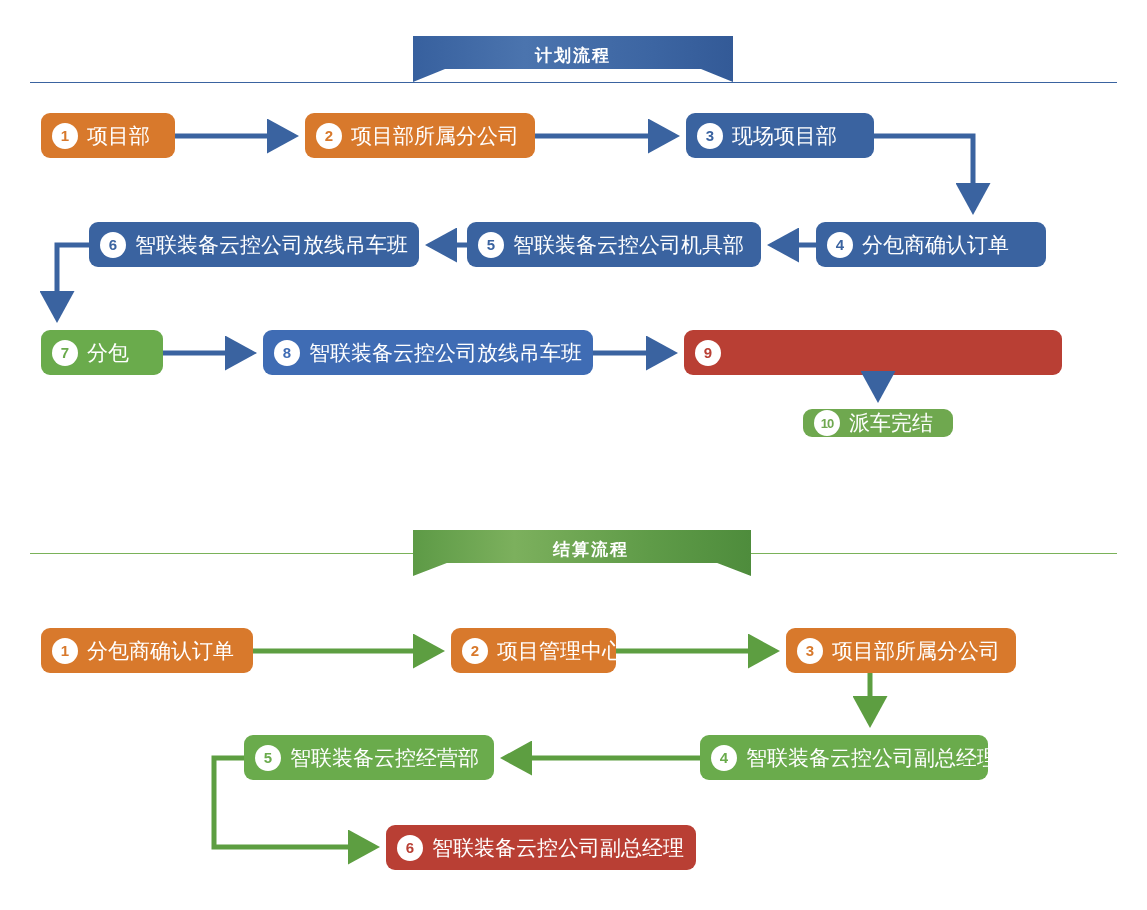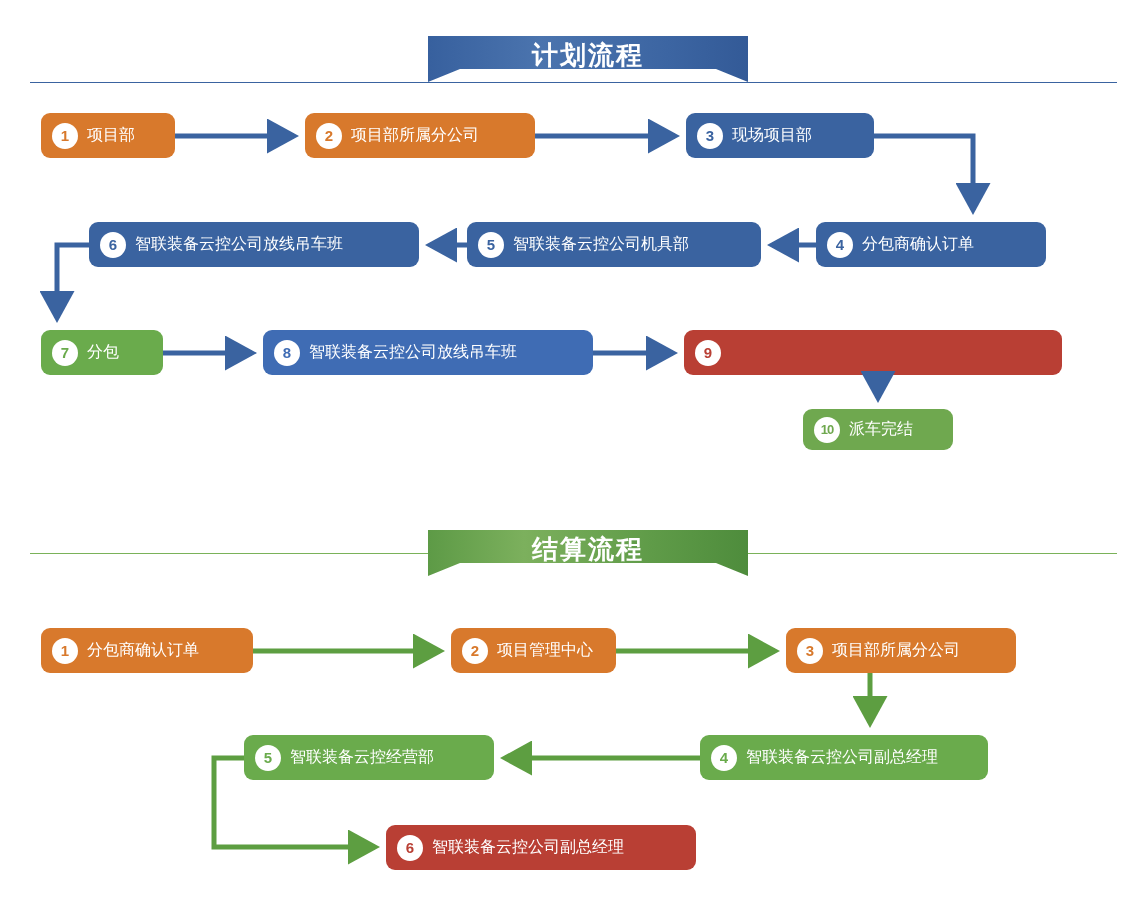--- a/index.html
+++ b/index.html
@@ -8,23 +8,22 @@
     width:1147px;height:910px;
     background:#ffffff;
     font-family:"Liberation Sans","DejaVu Sans",sans-serif;
     position:relative;overflow:hidden;
   }
   .canvas{position:absolute;left:0;top:0;width:1147px;height:910px;}
   .banner-rule{position:absolute;height:1px;left:30px;right:30px;}
   .banner{
     position:absolute;left:413px;width:320px;height:46px;
     display:flex;align-items:center;justify-content:center;
-    color:#ffffff;font-size:26px;font-weight:bold;letter-spacing:2px;
+    color:#ffffff;font-size:17px;font-weight:bold;letter-spacing:2px;
     clip-path:polygon(0 0,100% 0,100% 100%,90% 72%,10% 72%,0 100%);
-    margin-left:15px;
   }
   .banner span{transform:translateY(-4px);}
   .banner.blue{
     background:linear-gradient(90deg,#37609e 0%,#4b74ae 35%,#3c65a2 75%,#335a97 100%);
   }
   .banner.green{
     background:linear-gradient(90deg,#5d9a46 0%,#7cb05d 30%,#5f9b48 70%,#4e8c3c 100%);
   }
 
   
@@ -35,21 +34,21 @@
     padding-left:11px;padding-right:16px;
     white-space:nowrap;
   }
   .node .num{
     width:26px;height:26px;min-width:26px;border-radius:50%;
     background:#ffffff;color:inherit;
     display:flex;align-items:center;justify-content:center;
     font-size:15px;font-weight:bold;margin-right:9px;
   }
   .node .num.wide{font-size:13px;letter-spacing:-1px;}
-  .node .lbl{font-size:16px;color:#ffffff;}
+  .node .lbl{font-size:21px;color:#ffffff;}
   .n-orange{background:#d8792c;}
   .n-orange .num{color:#d8792c;}
   .n-blue{background:#3a63a0;}
   .n-blue .num{color:#3a63a0;}
   .n-blue2{background:#3f6cb4;}
   .n-blue2 .num{color:#3f6cb4;}
   .n-green{background:#6aab4c;}
   .n-green .num{color:#6aab4c;}
   .n-green2{background:#6fa84f;}
   .n-green2 .num{color:#6fa84f;}
@@ -105,27 +104,27 @@
 
   <div class="node n-blue2" style="left:263px;top:330px;width:330px;height:45px;">
     <div class="num">8</div>
     <div class="lbl">智联装备云控公司放线吊车班</div>
   </div>
 
   <div class="node n-red" style="left:684px;top:330px;width:378px;height:45px;">
     <div class="num">9</div>
   </div>
 
-  <div class="node n-green2" style="left:803px;top:409px;width:150px;height:41px;">
+  <div class="node n-green2" style="left:803px;top:409px;width:150px;height:28px;">
     <div class="num wide">10</div>
     <div class="lbl">派车完结</div>
   </div>
 
   <div class="banner-rule" style="top:553px;background:#7ab259;"></div>
-  <div class="banner green" style="top:530px;">
+  <div class="banner green" style="top:530px;padding-left:18px;">
     <span>结算流程</span>
   </div>
 
   <div class="node n-orange" style="left:41px;top:628px;width:212px;height:45px;">
     <div class="num">1</div>
     <div class="lbl">分包商确认订单</div>
   </div>
 
   <div class="node n-orange" style="left:451px;top:628px;width:165px;height:45px;">
     <div class="num">2</div>

